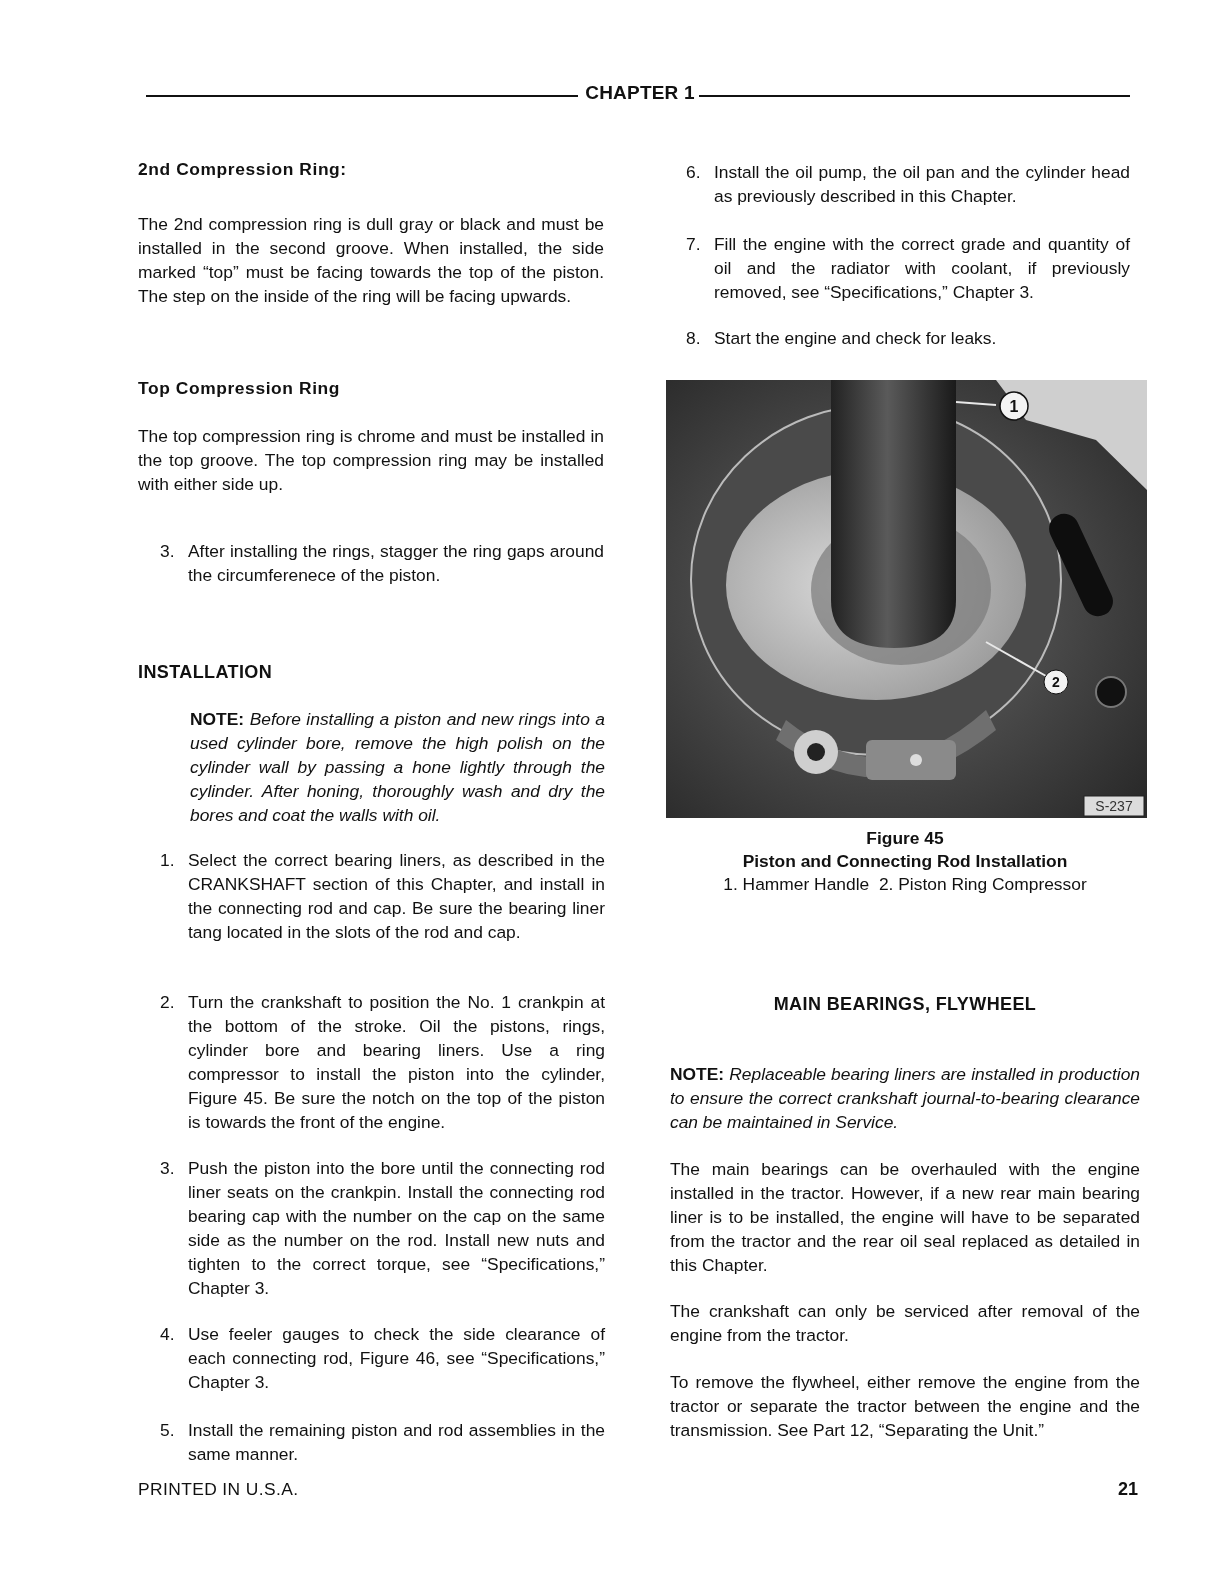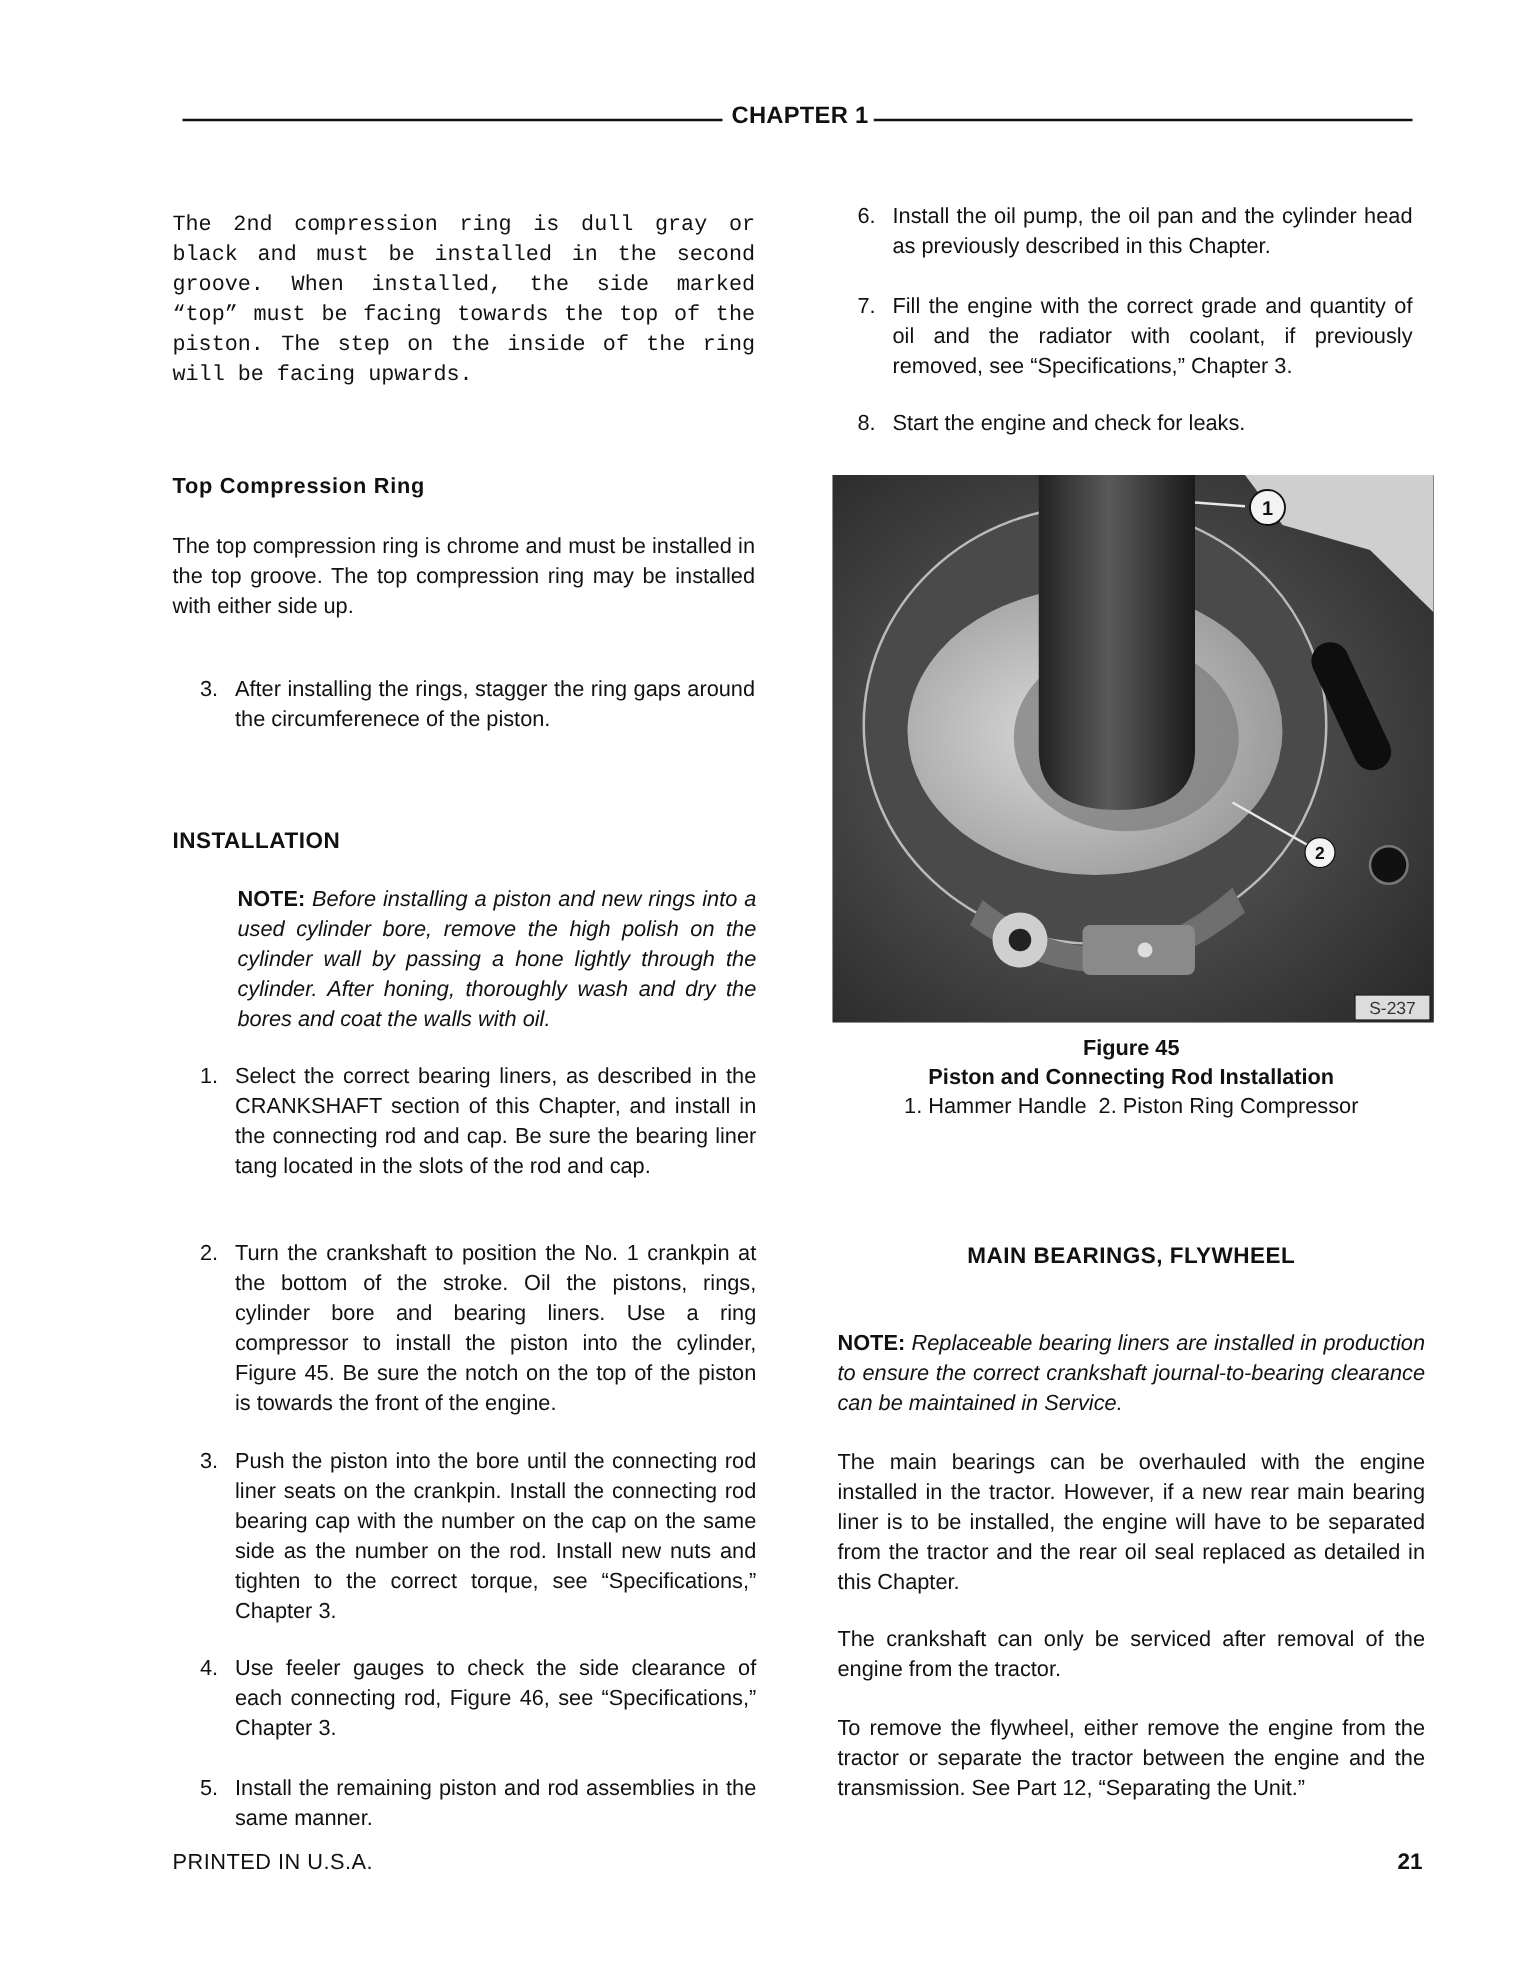--- a/index.html
+++ b/index.html
@@ -43,21 +43,22 @@
 </head>
 <body>
 
 <div class="header">
   <div class="rule left"></div>
   <div class="title">CHAPTER 1</div>
   <div class="rule right"></div>
 </div>
 
 <div class="col left" style="top:157px;">
-  <p style="margin-top:12px;font-family:Liberation Mono, monospace;">The 2nd compression ring is dull gray or black and must be installed in the second groove. When installed, the side marked “top” must be facing towards the top of the piston. The step on the inside of the ring will be facing upwards.</p>
+  <h3 class="subhead">2nd Compression Ring:</h3>
+  <p style="margin-top:31px;">The 2nd compression ring is dull gray or black and must be installed in the second groove. When installed, the side marked “top” must be facing towards the top of the piston. The step on the inside of the ring will be facing upwards.</p>
 </div>
 
 <div class="col left" style="top:376px;">
   <h3 class="subhead">Top Compression Ring</h3>
   <p style="margin-top:24px;">The top compression ring is chrome and must be installed in the top groove. The top compression ring may be installed with either side up.</p>
 </div>
 
 <div class="item col left" style="top:539px; left:160px; width:444px;">
   <span class="num">3.</span>
   <span class="txt">After installing the rings, stagger the ring gaps around the circumferenece of the piston.</span>

